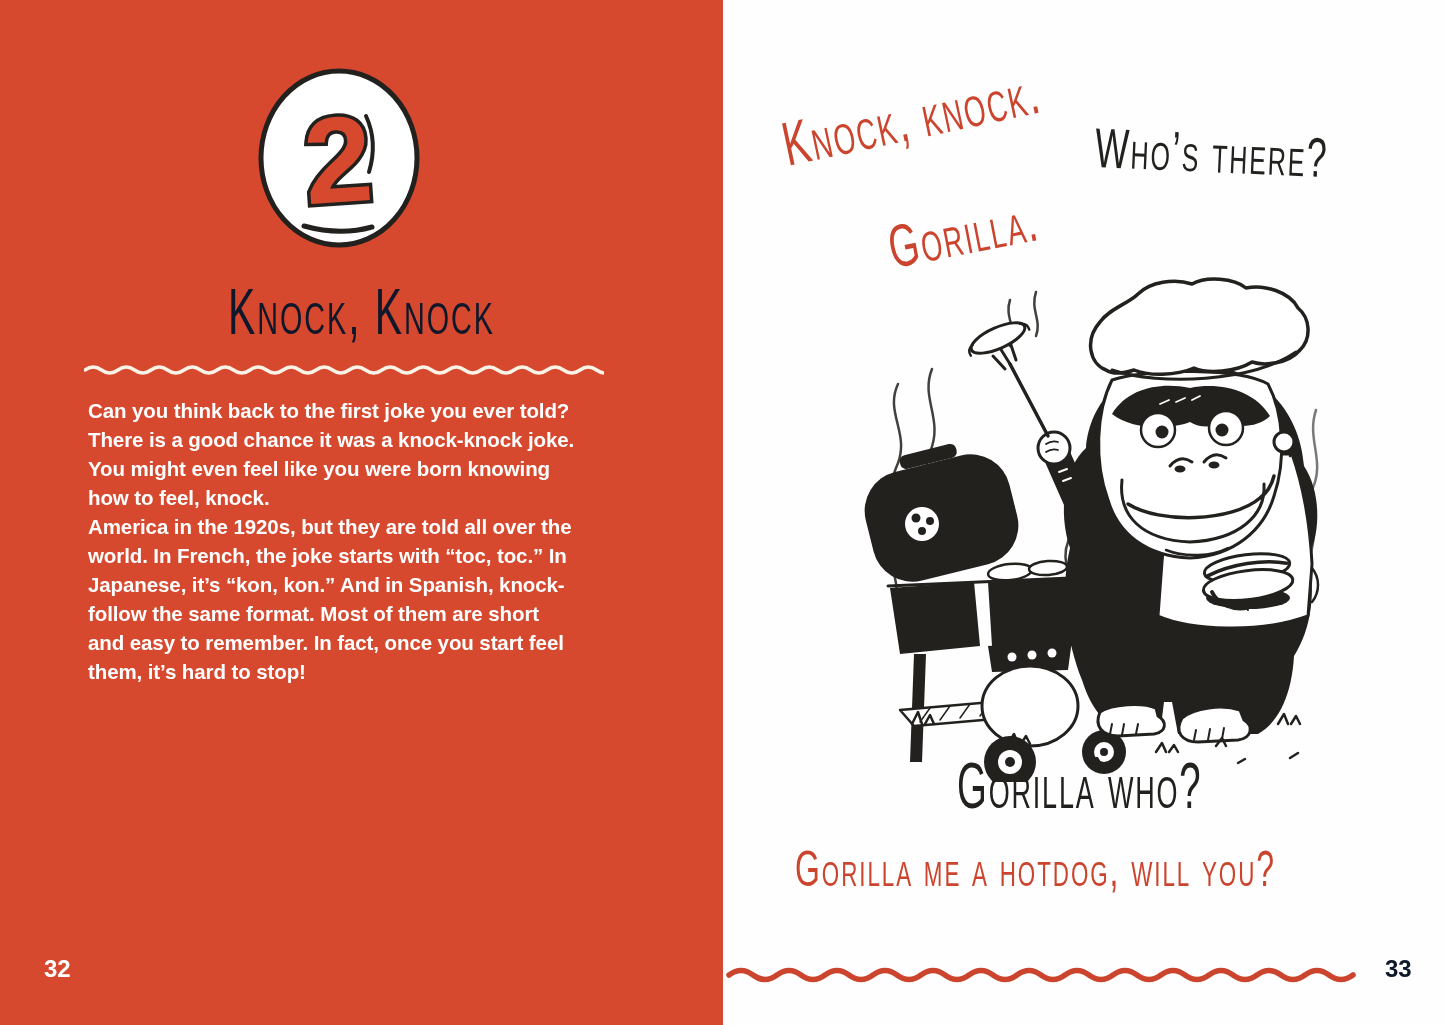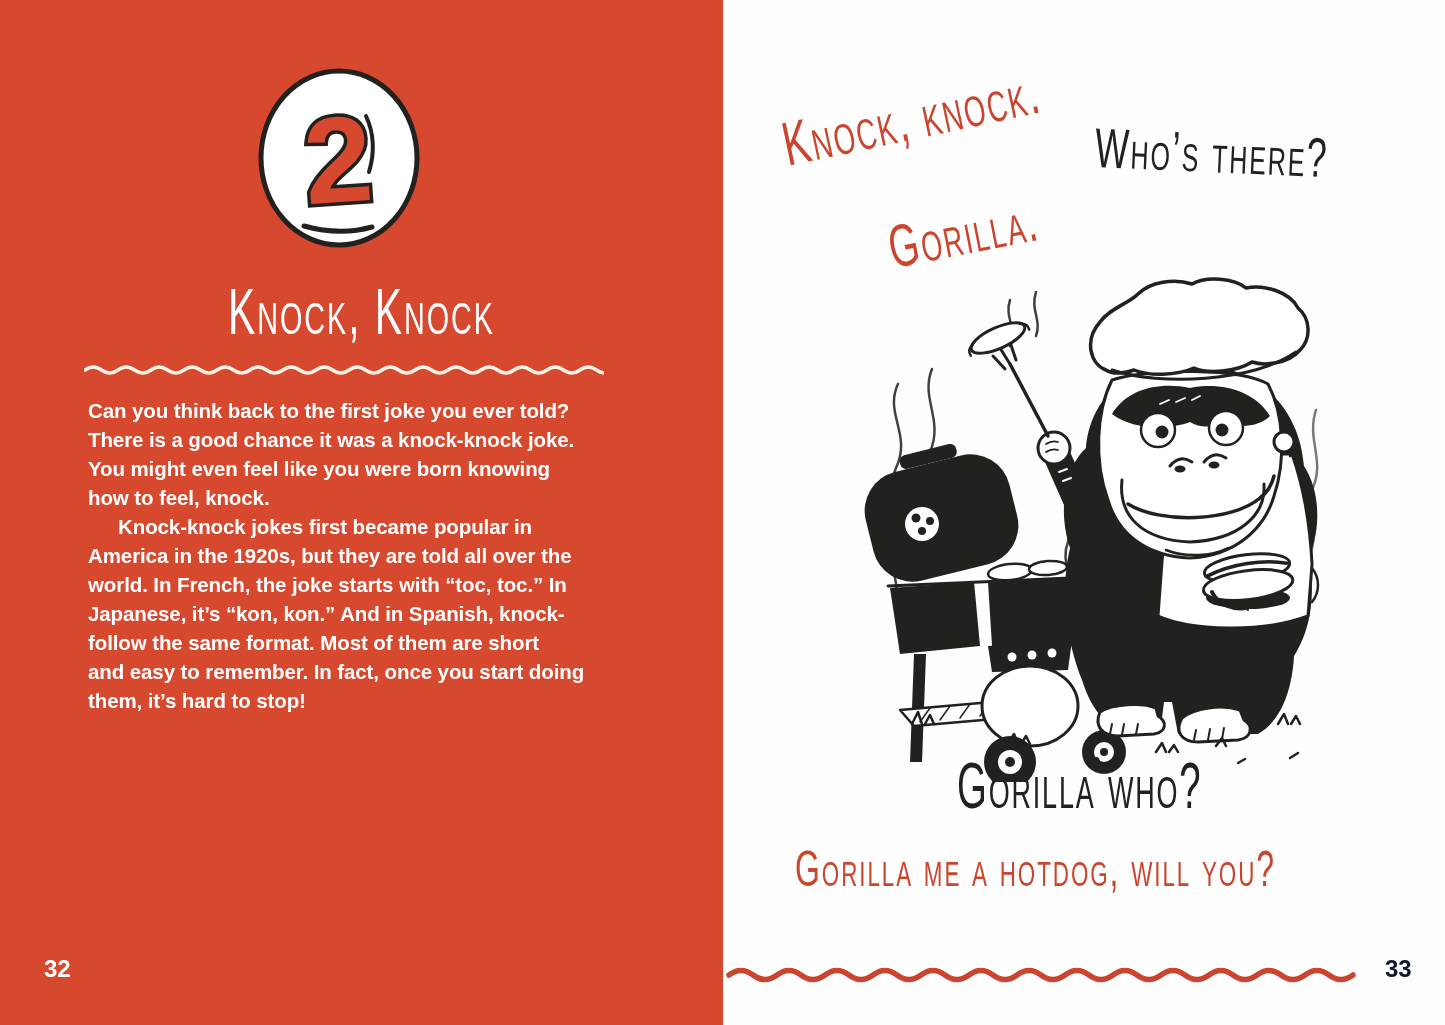--- a/index.html
+++ b/index.html
@@ -9,21 +9,21 @@
   .page-left{left:0;width:723px;background:#d7492f;}
   .page-right{left:723px;width:722px;background:#fefefe;}
 
   
   .hand{font-variant:small-caps;white-space:nowrap;letter-spacing:3px;line-height:1;}
   .squeeze{display:inline-block;transform:scaleX(0.64);transform-origin:left center;}
 
   .badge{position:absolute;left:254px;top:64px;width:170px;height:192px;}
 
   .chapter-title{position:absolute;left:0;top:280px;width:723px;text-align:center;
-                 color:#ffffff;font-size:64px;font-weight:normal;margin:0;}
+                 color:#0f172a;font-size:64px;font-weight:normal;margin:0;}
   .chapter-title .squeeze{transform-origin:center center;}
 
   .divider{position:absolute;left:84px;top:360px;}
 
   .body-text{position:absolute;left:88px;top:396px;width:580px;color:#ffffff;
              font-size:20.5px;font-weight:bold;letter-spacing:-0.1px;}
   .body-text .line{height:29px;line-height:29px;white-space:nowrap;}
   .body-text .indent{padding-left:30px;}
 
   .pagenum{position:absolute;font-size:24px;font-weight:bold;}
@@ -61,26 +61,25 @@
 
     <svg class="divider" width="520" height="20">
       <path stroke="#fbf3e6" stroke-width="3.5" fill="none" stroke-linecap="round" transform="translate(1,4)" d="M0,6 q8.25,-6 16.5,0 q8.25,6 16.5,0 q8.25,-6 16.5,0 q8.25,6 16.5,0 q8.25,-6 16.5,0 q8.25,6 16.5,0 q8.25,-6 16.5,0 q8.25,6 16.5,0 q8.25,-6 16.5,0 q8.25,6 16.5,0 q8.25,-6 16.5,0 q8.25,6 16.5,0 q8.25,-6 16.5,0 q8.25,6 16.5,0 q8.25,-6 16.5,0 q8.25,6 16.5,0 q8.25,-6 16.5,0 q8.25,6 16.5,0 q8.25,-6 16.5,0 q8.25,6 16.5,0 q8.25,-6 16.5,0 q8.25,6 16.5,0 q8.25,-6 16.5,0 q8.25,6 16.5,0 q8.25,-6 16.5,0 q8.25,6 16.5,0 q8.25,-6 16.5,0 q8.25,6 16.5,0 q8.25,-6 16.5,0 q8.25,6 16.5,0 q8.25,-6 16.5,0 q8.25,6 16.5,0"></path>
     </svg>
 
     <div class="body-text">
       <div class="line">Can you think back to the first joke you ever told?</div>
       <div class="line">There is a good chance it was a knock-knock joke.</div>
       <div class="line">You might even feel like you were born knowing</div>
       <div class="line">how to feel, knock.</div>
-      <div class="line indent">Knock-knock jokes first became popular in</div>
       <div class="line">America in the 1920s, but they are told all over the</div>
       <div class="line">world. In French, the joke starts with “toc, toc.” In</div>
       <div class="line">Japanese, it’s “kon, kon.” And in Spanish, knock-</div>
       <div class="line">follow the same format. Most of them are short</div>
-      <div class="line">and easy to remember. In fact, once you start doing</div>
+      <div class="line">and easy to remember. In fact, once you start feel</div>
       <div class="line">them, it’s hard to stop!</div>
     </div>
 
     <div class="pagenum pagenum-left">32</div>
   </div>
 
   <div class="page page-right">
 
     <div class="joke-line hand jl-red jl-1"><span class="squeeze">Knock, knock.</span></div>
     <div class="joke-line hand jl-black jl-2"><span class="squeeze">Who’s there?</span></div>

